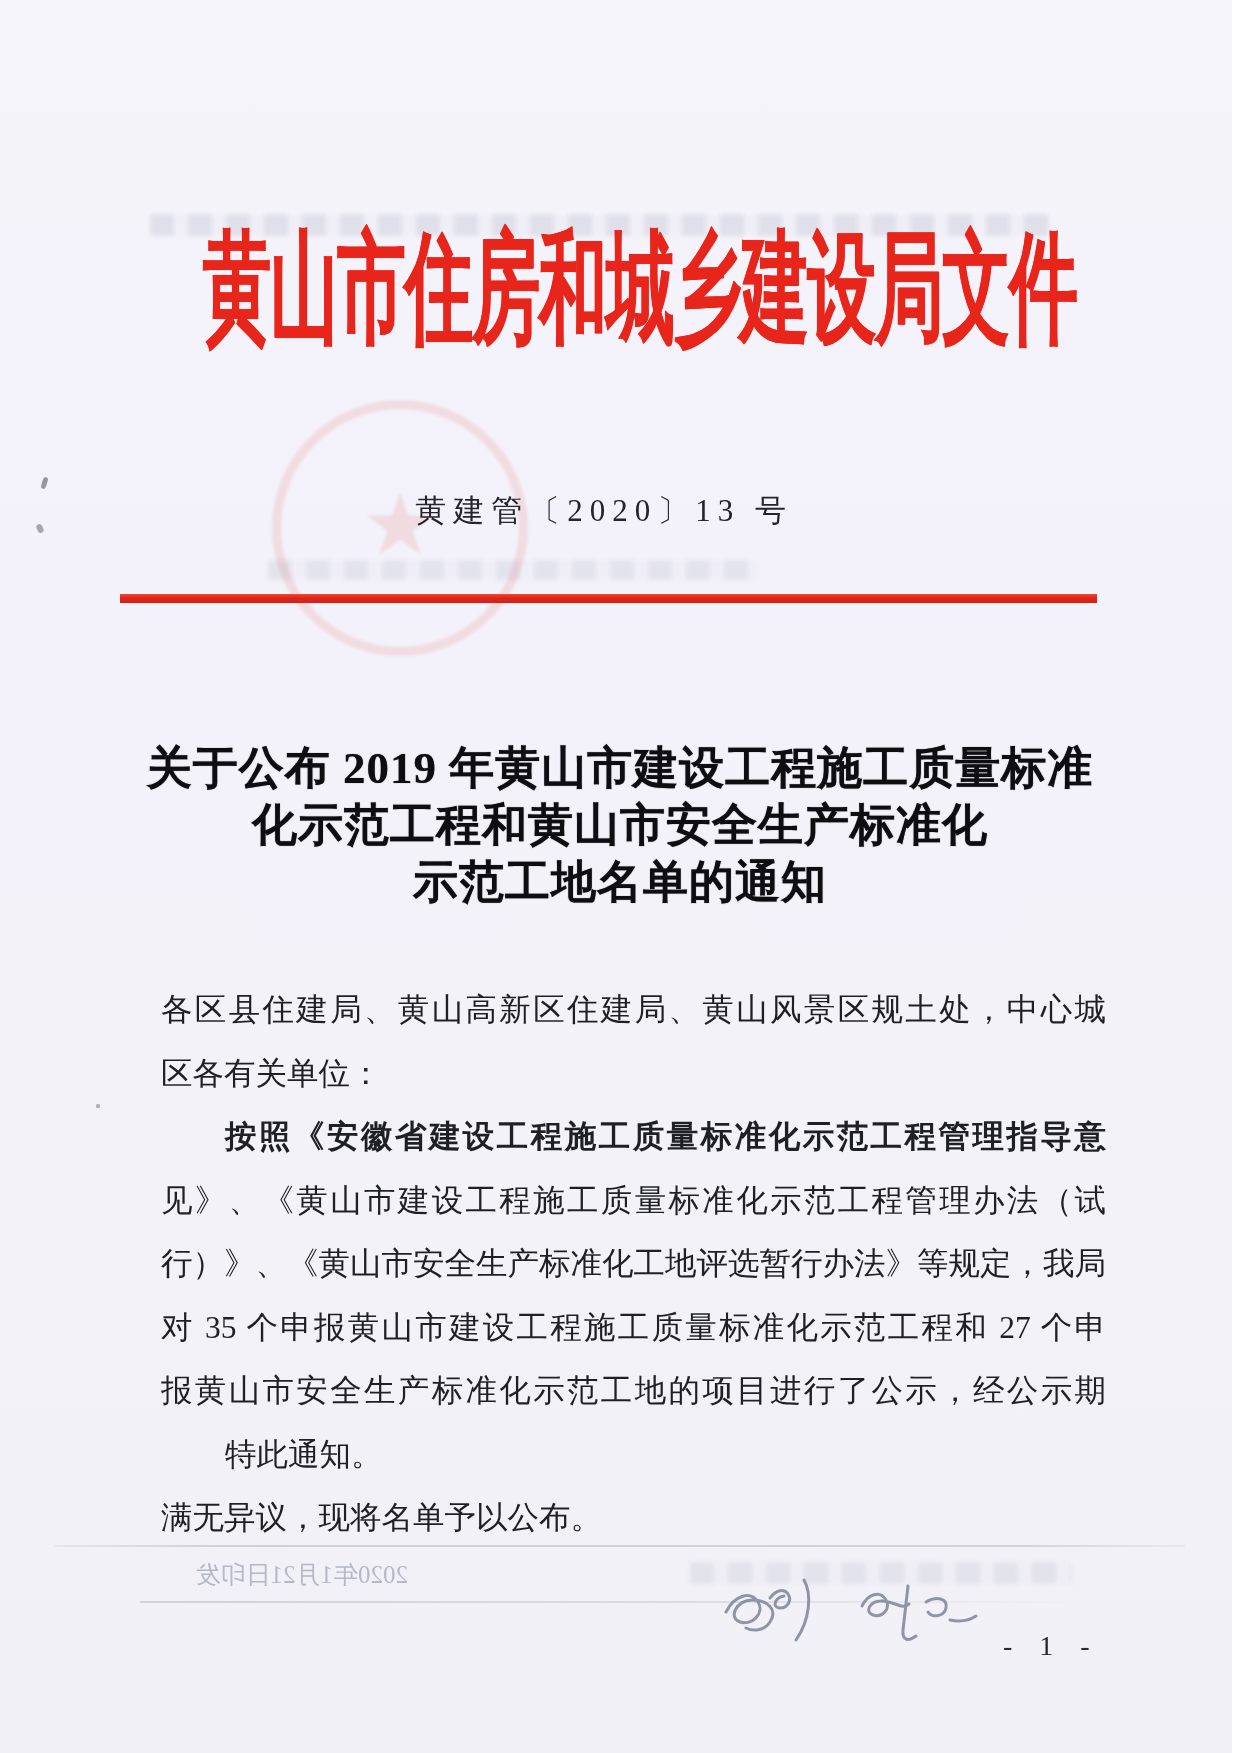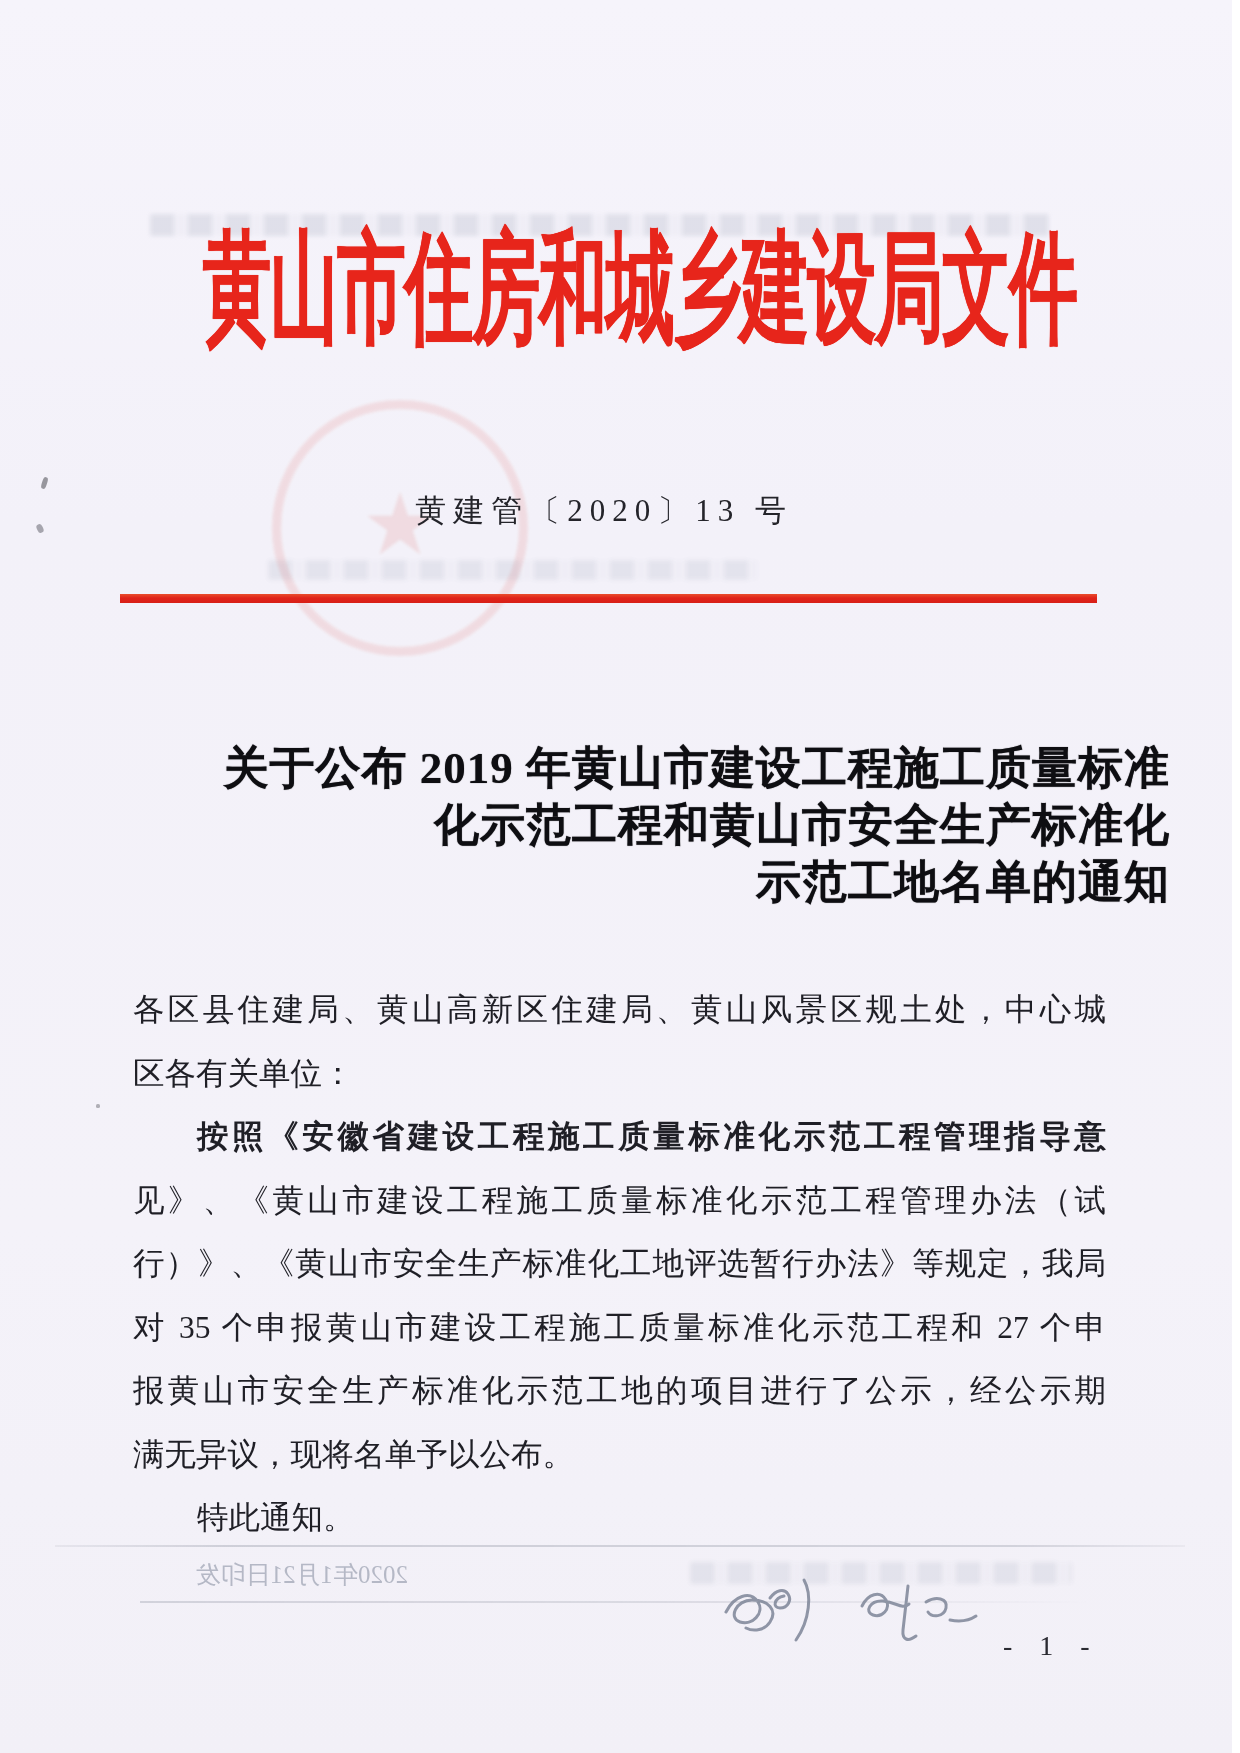--- a/index.html
+++ b/index.html
@@ -63,34 +63,34 @@
     white-space:nowrap;
   }
   
   .red-rule{
     position:absolute;top:594px;left:120px;width:977px;height:9px;
     background:linear-gradient(180deg,#e94d2d 0%,#e0231a 45%,#d81f17 100%);
   }
   
   .doc-title{
     position:absolute;top:740px;left:70px;width:1100px;
-    text-align:right;
+    text-align:center;
     font-weight:bold;
     font-size:45px;line-height:57px;
     color:#0e0e12;
     letter-spacing:1px;
     text-shadow:0 0 1px rgba(0,0,0,.65);
   }
   
   .body-text{
     position:absolute;top:978px;left:133px;width:973px;
     font-size:31.5px;line-height:63.5px;
     color:#1f1f26;
   }
-  .body-line{white-space:nowrap;}
+  .body-line{white-space:nowrap;margin-left:28px;}
   .body-line.fill{white-space:normal;text-align:justify;text-align-last:justify;}
   .body-line.indent{padding-left:64px;}
   .body-line.indent.fill{padding-left:0;text-indent:64px;font-weight:bold;}
   
   .crease{position:absolute;height:2px;filter:blur(.4px);}
   .crease-1{top:1545px;left:55px;width:1130px;
     background:linear-gradient(90deg,rgba(125,130,145,.10),rgba(125,130,145,.30) 15%,rgba(125,130,145,.28) 85%,rgba(125,130,145,.08));}
   .crease-2{top:1601px;left:140px;width:950px;
     background:linear-gradient(90deg,rgba(125,130,145,.28),rgba(125,130,145,.20) 55%,rgba(125,130,145,0));}
   
@@ -141,22 +141,22 @@
   </div>
 
   <div class="body-text">
       <div class="body-line fill">各区县住建局、黄山高新区住建局、黄山风景区规土处，中心城</div>
       <div class="body-line">区各有关单位：</div>
       <div class="body-line indent fill">按照《安徽省建设工程施工质量标准化示范工程管理指导意</div>
       <div class="body-line fill">见》、《黄山市建设工程施工质量标准化示范工程管理办法（试</div>
       <div class="body-line fill">行）》、《黄山市安全生产标准化工地评选暂行办法》等规定，我局</div>
       <div class="body-line fill">对 35 个申报黄山市建设工程施工质量标准化示范工程和 27 个申</div>
       <div class="body-line fill">报黄山市安全生产标准化示范工地的项目进行了公示，经公示期</div>
+      <div class="body-line indent">特此通知。</div>
       <div class="body-line">满无异议，现将名单予以公布。</div>
-      <div class="body-line indent">特此通知。</div>
     </div>
 
   <div class="crease crease-1"></div>
   <div class="crease crease-2"></div>
 
   <div class="ghost-date">2020年1月21日印发</div>
 
   <div class="ghost-stripe ghost-bottom-right"></div>
 
   <svg class="signatures" viewBox="0 0 280 84" fill="none" xmlns="http://www.w3.org/2000/svg">

